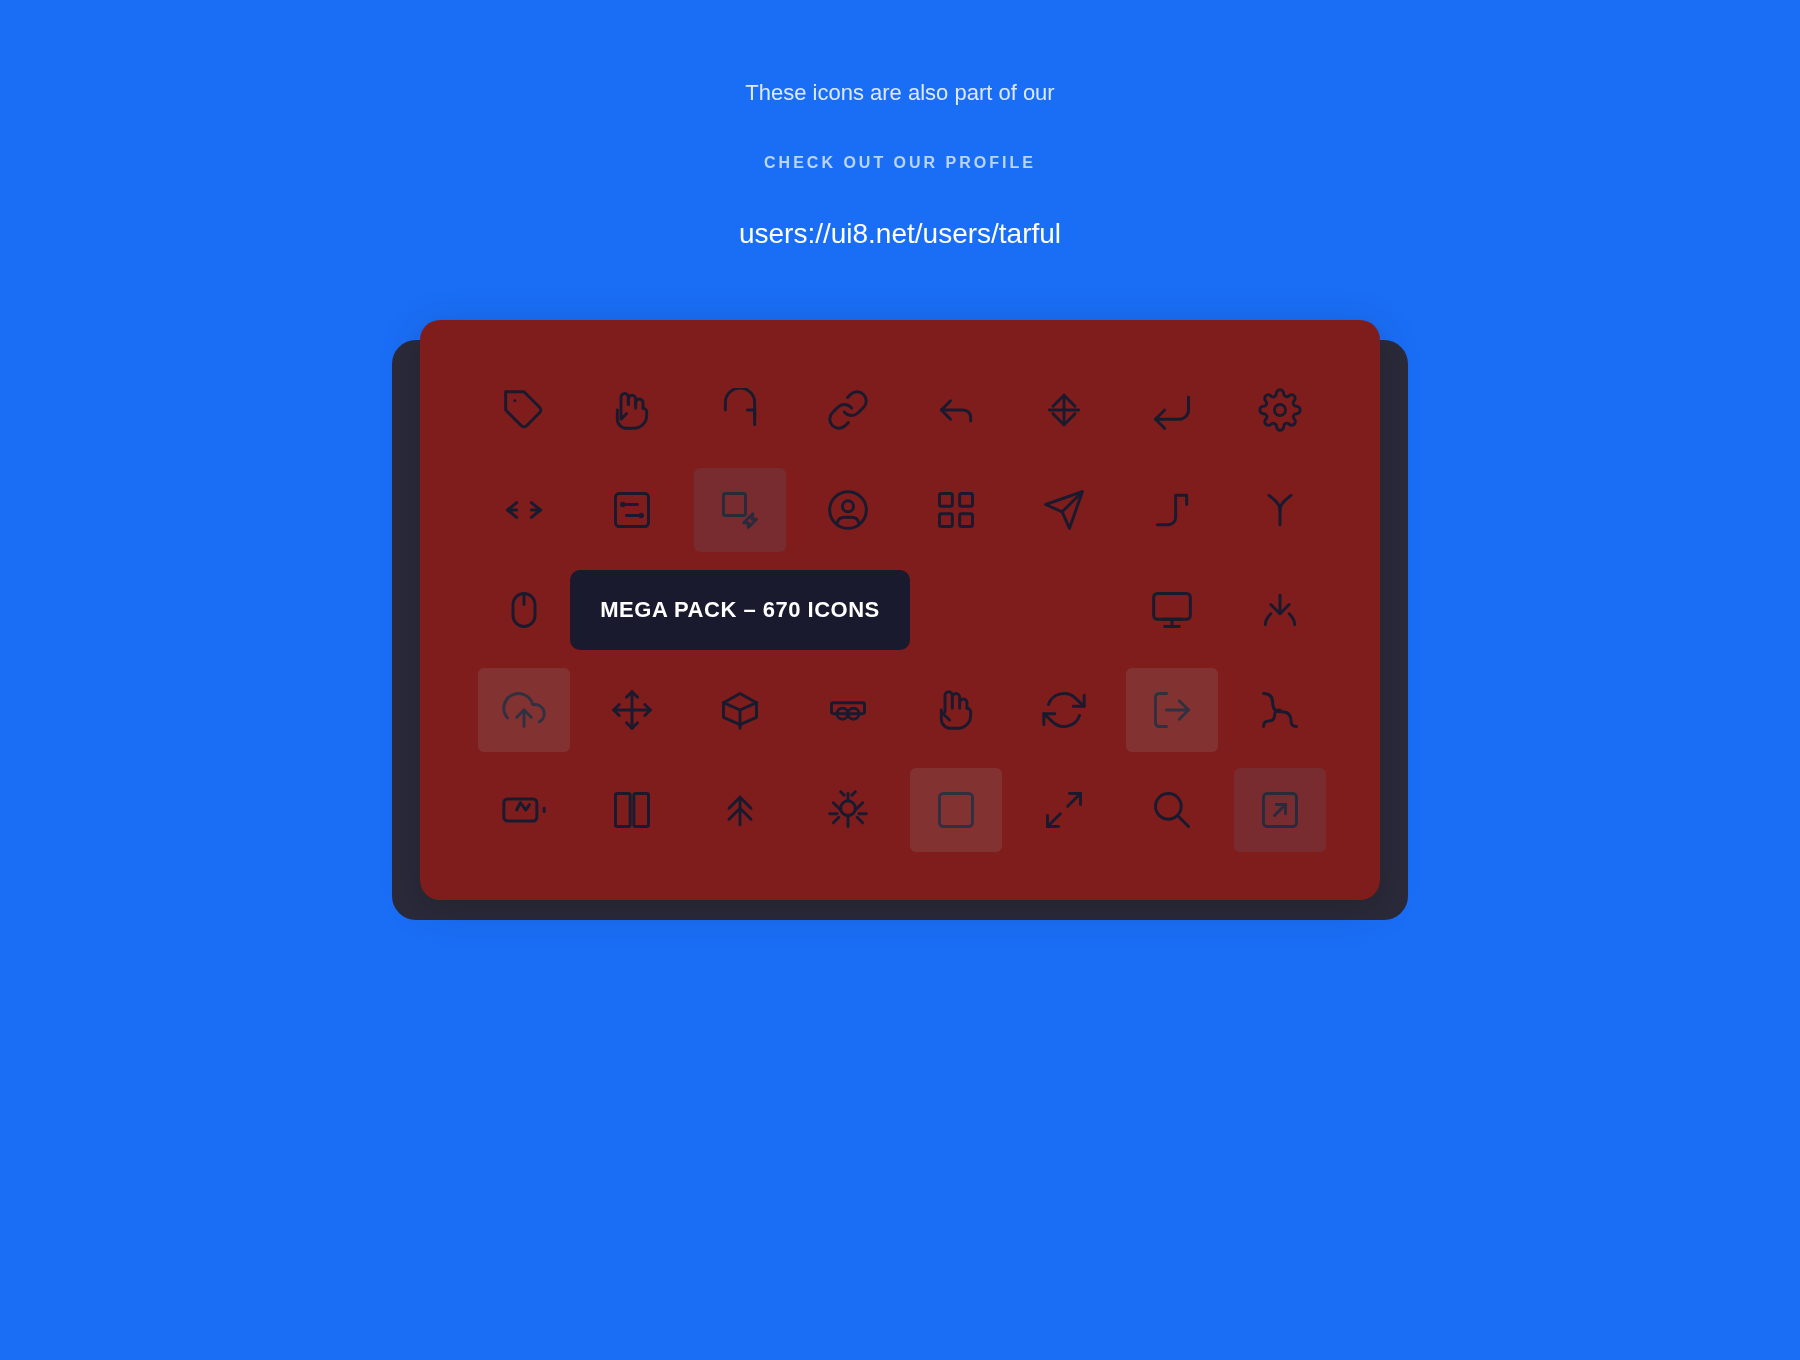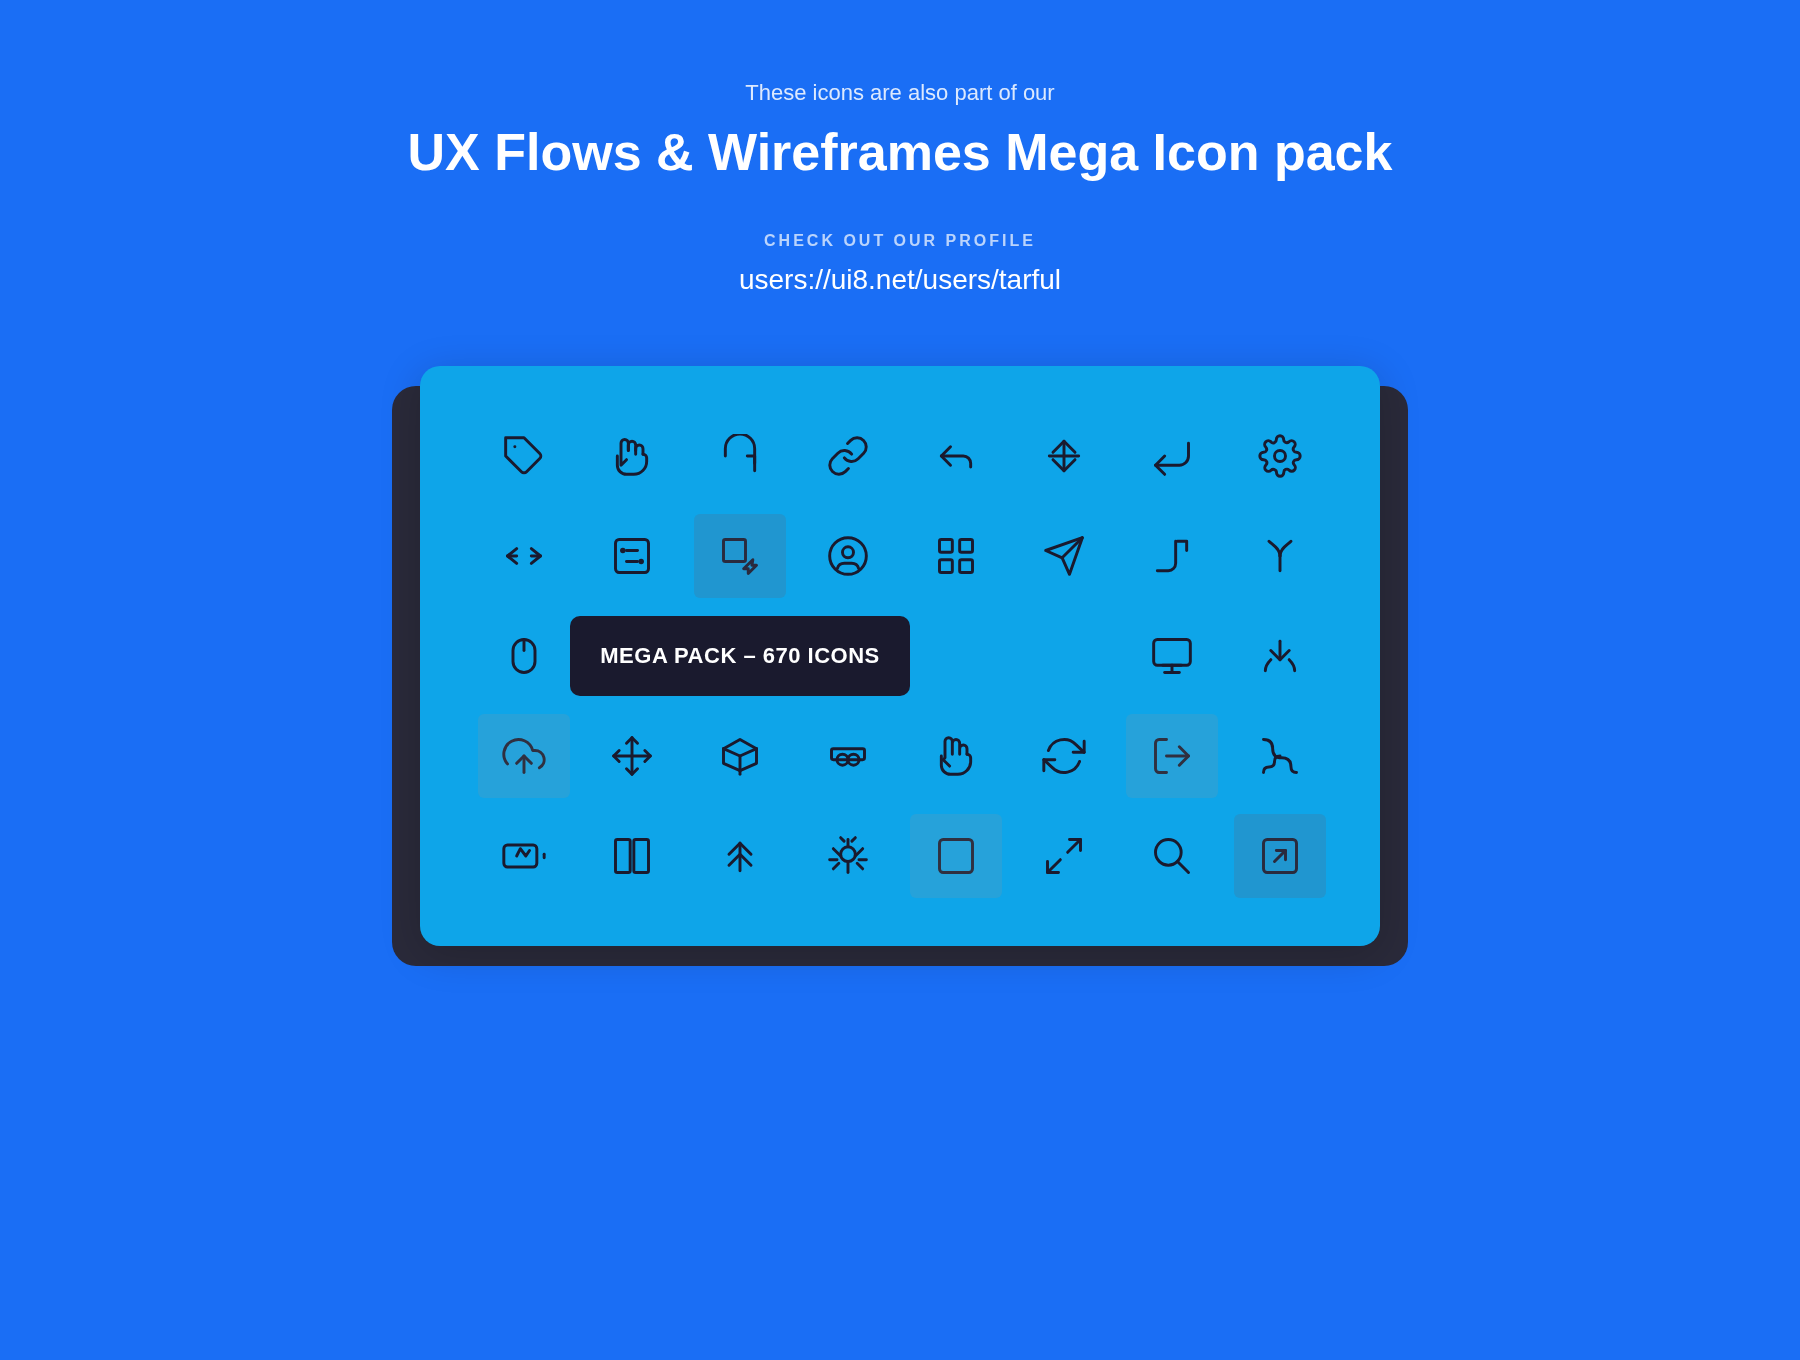--- a/index.html
+++ b/index.html
@@ -13,20 +13,21 @@
       align-items: center;
       overflow: hidden;
     }
 
     .top-section {
       display: flex;
       flex-direction: column;
       align-items: center;
       padding-top: 80px;
       padding-bottom: 40px;
+      gap: 32px;
     }
 
     .subtitle {
       color: rgba(255,255,255,0.85);
       font-size: 22px;
       font-weight: 400;
       margin-bottom: 16px;
     }
 
     .main-title {
@@ -67,21 +68,21 @@
       right: -28px;
       bottom: -20px;
       background: #2a2a3a;
       border-radius: 24px;
       z-index: 0;
     }
 
     .card {
       position: relative;
       z-index: 1;
-      background: #0ea5e9;
+      background: #7f1d1d;
       border-radius: 20px;
       padding: 40px 50px;
       box-shadow: 0 8px 40px rgba(0,0,0,0.18);
     }
 
     .icon-grid {
       display: grid;
       grid-template-columns: repeat(8, 1fr);
       gap: 0;
     }
@@ -141,21 +142,20 @@
       inset: 8px;
       background: rgba(100,100,120,0.22);
       border-radius: 6px;
     }
   </style>
 </head>
 <body>
 
 <div class="top-section">
   <p class="subtitle">These icons are also part of our</p>
-  <h1 class="main-title">UX Flows &amp; Wireframes Mega Icon pack</h1>
   <span class="check-label">CHECK OUT OUR PROFILE</span>
   <a class="profile-link" href="#">users://ui8.net/users/tarful</a>
 </div>
 
 <div class="card-wrapper">
   <div class="card-shadow"></div>
   <div class="card">
     <div class="icon-grid">
 
       <div class="icon-cell">

